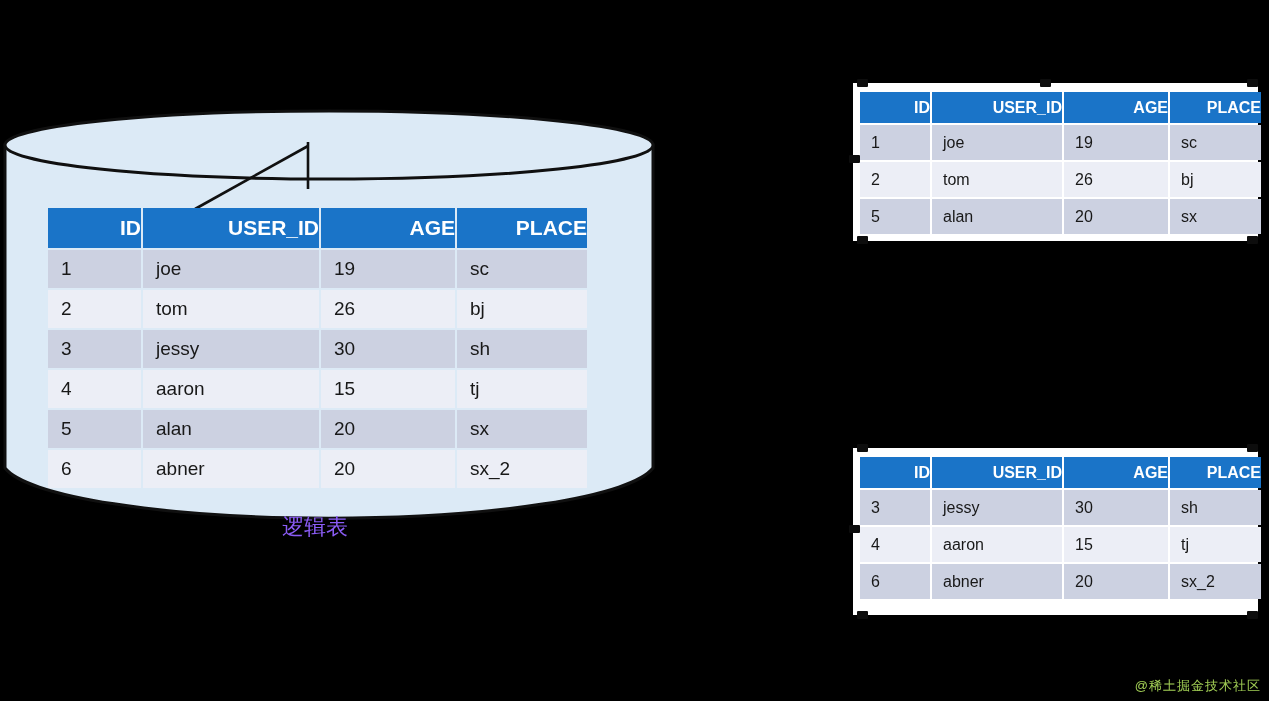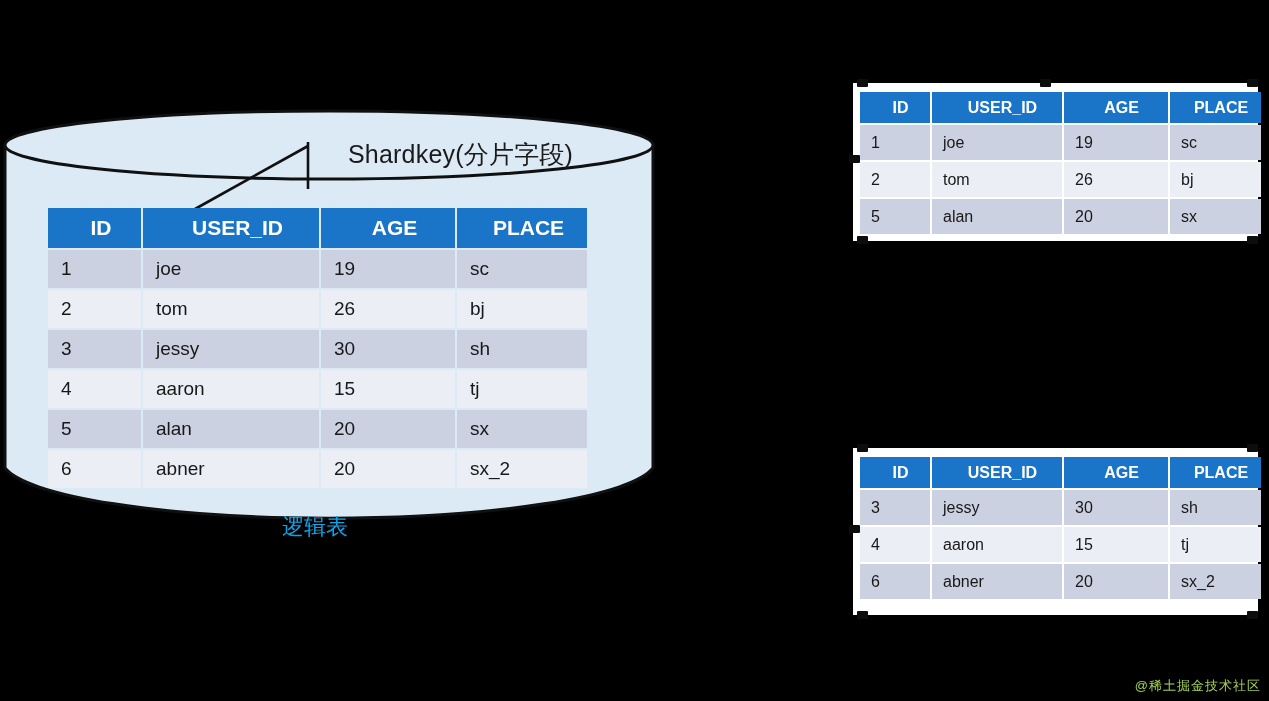--- a/index.html
+++ b/index.html
@@ -46,37 +46,37 @@
     color: #1a1a1a;
     white-space: nowrap;
     letter-spacing: 0.2px;
   }
 
   .logical-label {
     position: absolute;
     left: 282px;
     top: 515px;
     font-size: 22px;
-    color: #0ea5e9;
+    color: #8b5cf6;
     white-space: nowrap;
   }
 
   
   .dtable {
     position: absolute;
     border-collapse: separate;
     border-spacing: 2px;
     background: transparent;
     table-layout: fixed;
   }
   .dtable th {
     background: #1a74c8;
     color: #ffffff;
     font-weight: bold;
-    text-align: center;
+    text-align: right;
     vertical-align: middle;
   }
   .dtable td {
     color: #181818;
     text-align: left;
     vertical-align: middle;
     font-weight: normal;
   }
   .dtable tr.odd td { background: #ccd1e1; }
   .dtable tr.even td { background: #eceef6; }
@@ -162,21 +162,20 @@
     <svg class="cylinder-svg" viewBox="0 0 654 440" preserveAspectRatio="none">
 
       <path d="M 3 37 L 3 360 A 327 58 0 0 0 651 360 L 651 37 Z" fill="#dceaf6" stroke="#101010" stroke-width="3"></path>
 
       <ellipse cx="327" cy="37" rx="324" ry="34" fill="#dceaf6" stroke="#101010" stroke-width="3"></ellipse>
 
       <line x1="193" y1="101" x2="306" y2="38" stroke="#111111" stroke-width="2.6"></line>
       <line x1="306" y1="34" x2="306" y2="81" stroke="#111111" stroke-width="2.6"></line>
     </svg>
 
-    <span class="shardkey-label" style="left:346px; top:30px;">Shardkey(分片字段)</span>
 
     <span class="logical-label" style="left:280px; top:404px;">逻辑表</span>
   </div>
 
   <table class="dtable" id="main-table">
     <colgroup>
       <col class="c-id">
         <col class="c-user">
         <col class="c-age">
         <col class="c-place">

